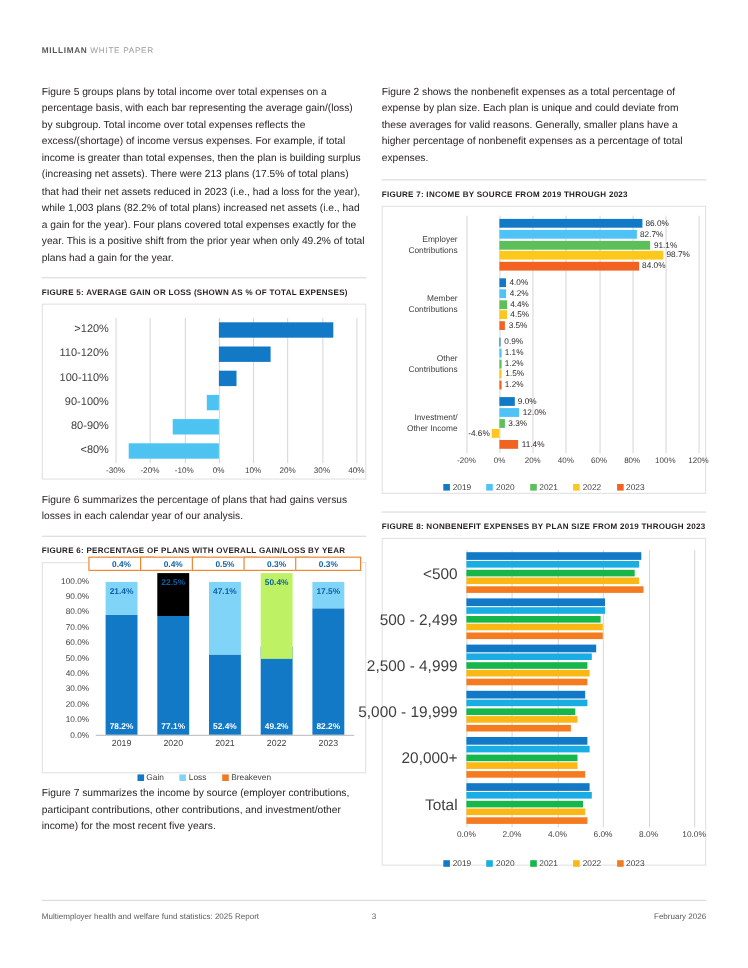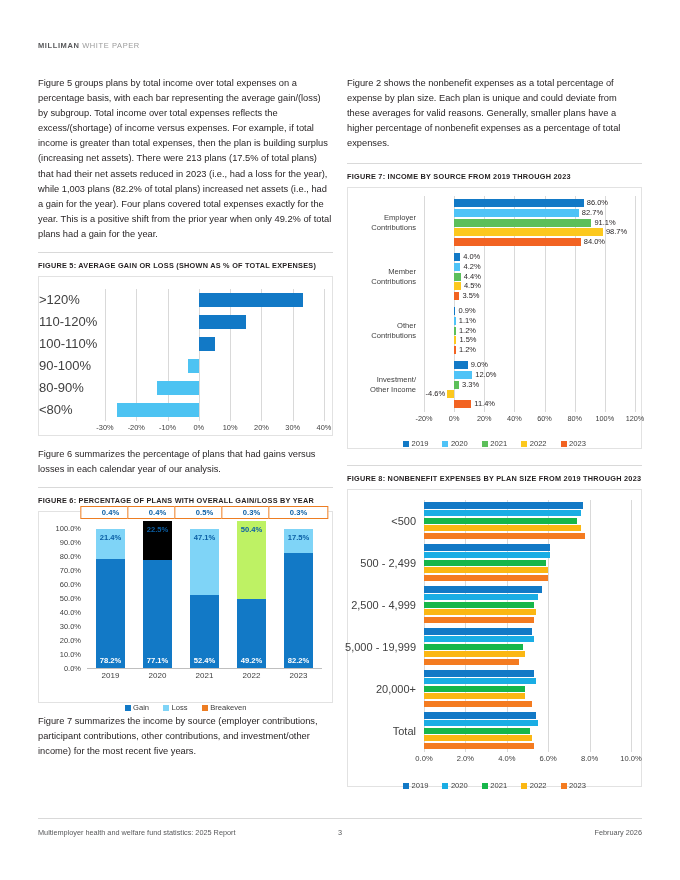--- a/index.html
+++ b/index.html
@@ -30,22 +30,22 @@
   .figtitle{
     font-size:7.3px;font-weight:700;letter-spacing:.25px;color:#231f20;
     margin-bottom:6px;
   }
   .figbox{border:1px solid #e2e2e2;background:#fff;box-sizing:border-box;position:relative;}
 
   
   #fig5 .plot{position:relative;height:132px;margin:12px 0 0 0;}
   #fig5 .catlabels{position:absolute;left:0;top:0;width:66px;height:132px;}
   #fig5 .catlabels div{
-    height:22px;line-height:22px;text-align:left;padding-right:6px;
-    font-size:13px;color:#404040;box-sizing:border-box;
+    height:22px;line-height:22px;text-align:right;padding-right:6px;
+    font-size:10px;color:#404040;box-sizing:border-box;
   }
   #fig5 .grid{position:absolute;left:66px;right:8px;top:0;height:132px;}
   #fig5 .gl{position:absolute;top:0;bottom:0;width:1px;background:#d9d9d9;}
   #fig5 .barrow{position:absolute;height:22px;left:0;right:0;}
   #fig5 .bar{position:absolute;top:4px;height:14px;}
   #fig5 .axis{position:absolute;left:66px;right:8px;top:134px;height:14px;}
   #fig5 .tick{position:absolute;font-size:7.4px;color:#404040;transform:translateX(-50%);}
 
   
   #fig6 .plot{position:relative;height:160px;margin:16px 0 0 0;}
@@ -79,21 +79,21 @@
   #fig7 .bar{position:absolute;height:8px;}
   #fig7 .vlab{position:absolute;font-size:7.5px;color:#231f20;white-space:nowrap;line-height:8px;}
   #fig7 .axis{position:absolute;left:76px;right:6px;top:218px;height:14px;}
   #fig7 .tick{position:absolute;font-size:7.3px;color:#404040;transform:translateX(-50%);}
   #fig7 .legend{position:absolute;left:0;right:0;top:236px;text-align:center;}
 
   
   #fig8 .plot{position:relative;height:252px;margin:10px 0 0 0;}
   #fig8 .catlabels{position:absolute;left:0;top:0;width:74px;height:252px;}
   #fig8 .catcell{
-    position:absolute;right:6px;text-align:right;font-size:11px;color:#404040;
+    position:absolute;right:6px;text-align:right;font-size:14px;color:#404040;
     transform:translateY(-50%);white-space:nowrap;
   }
   #fig8 .grid{position:absolute;left:76px;right:10px;top:0;height:252px;}
   #fig8 .gl{position:absolute;top:0;bottom:0;width:1px;background:#d9d9d9;}
   #fig8 .bar{position:absolute;height:8px;}
   #fig8 .axis{position:absolute;left:76px;right:10px;top:254px;height:14px;}
   #fig8 .tick{position:absolute;font-size:7.6px;color:#404040;transform:translateX(-50%);}
   #fig8 .legend{position:absolute;left:0;right:0;top:274px;text-align:center;}
 
   

